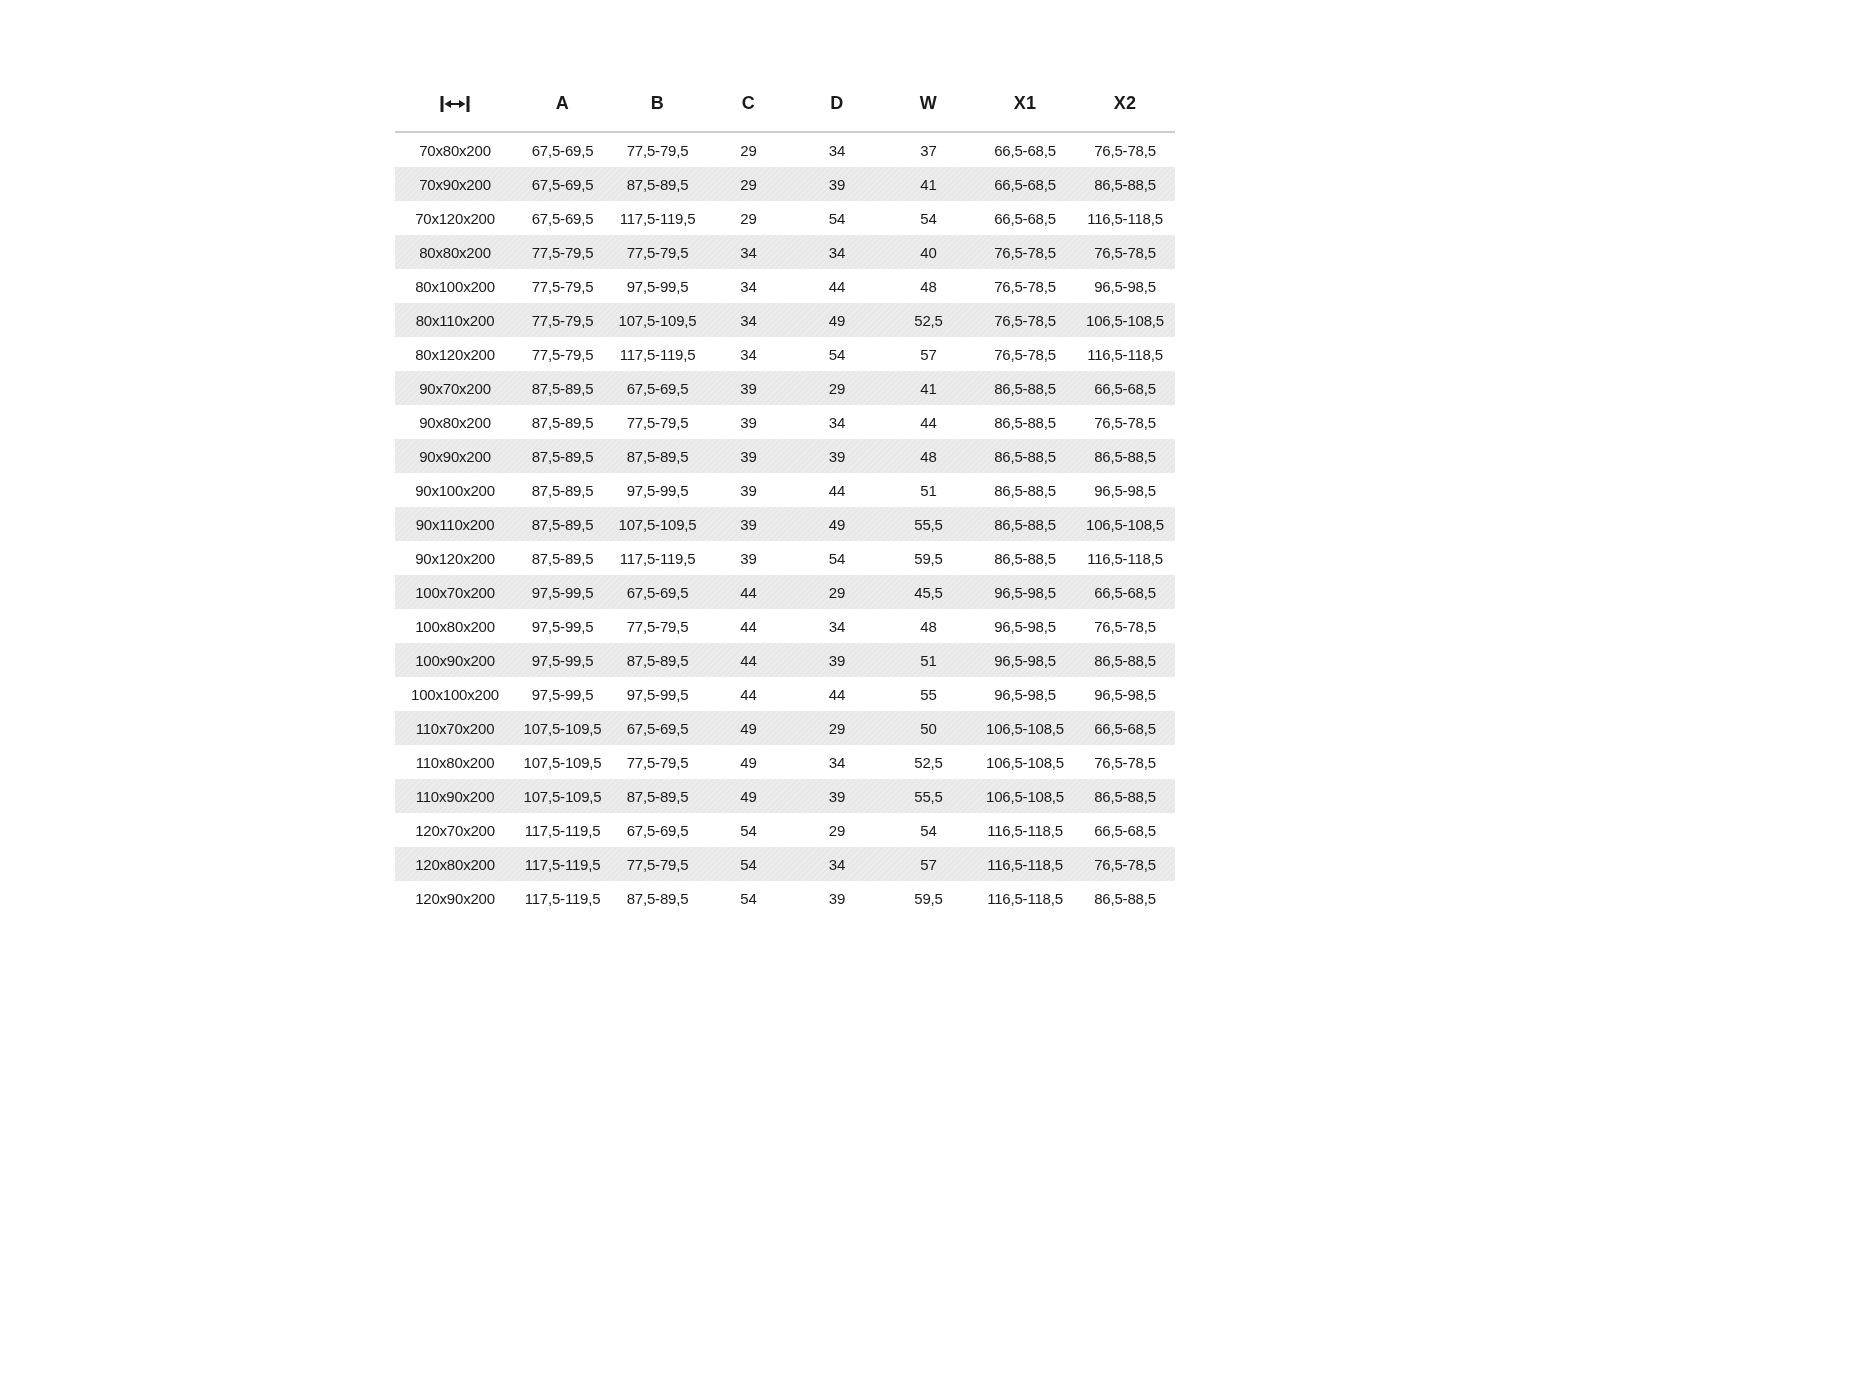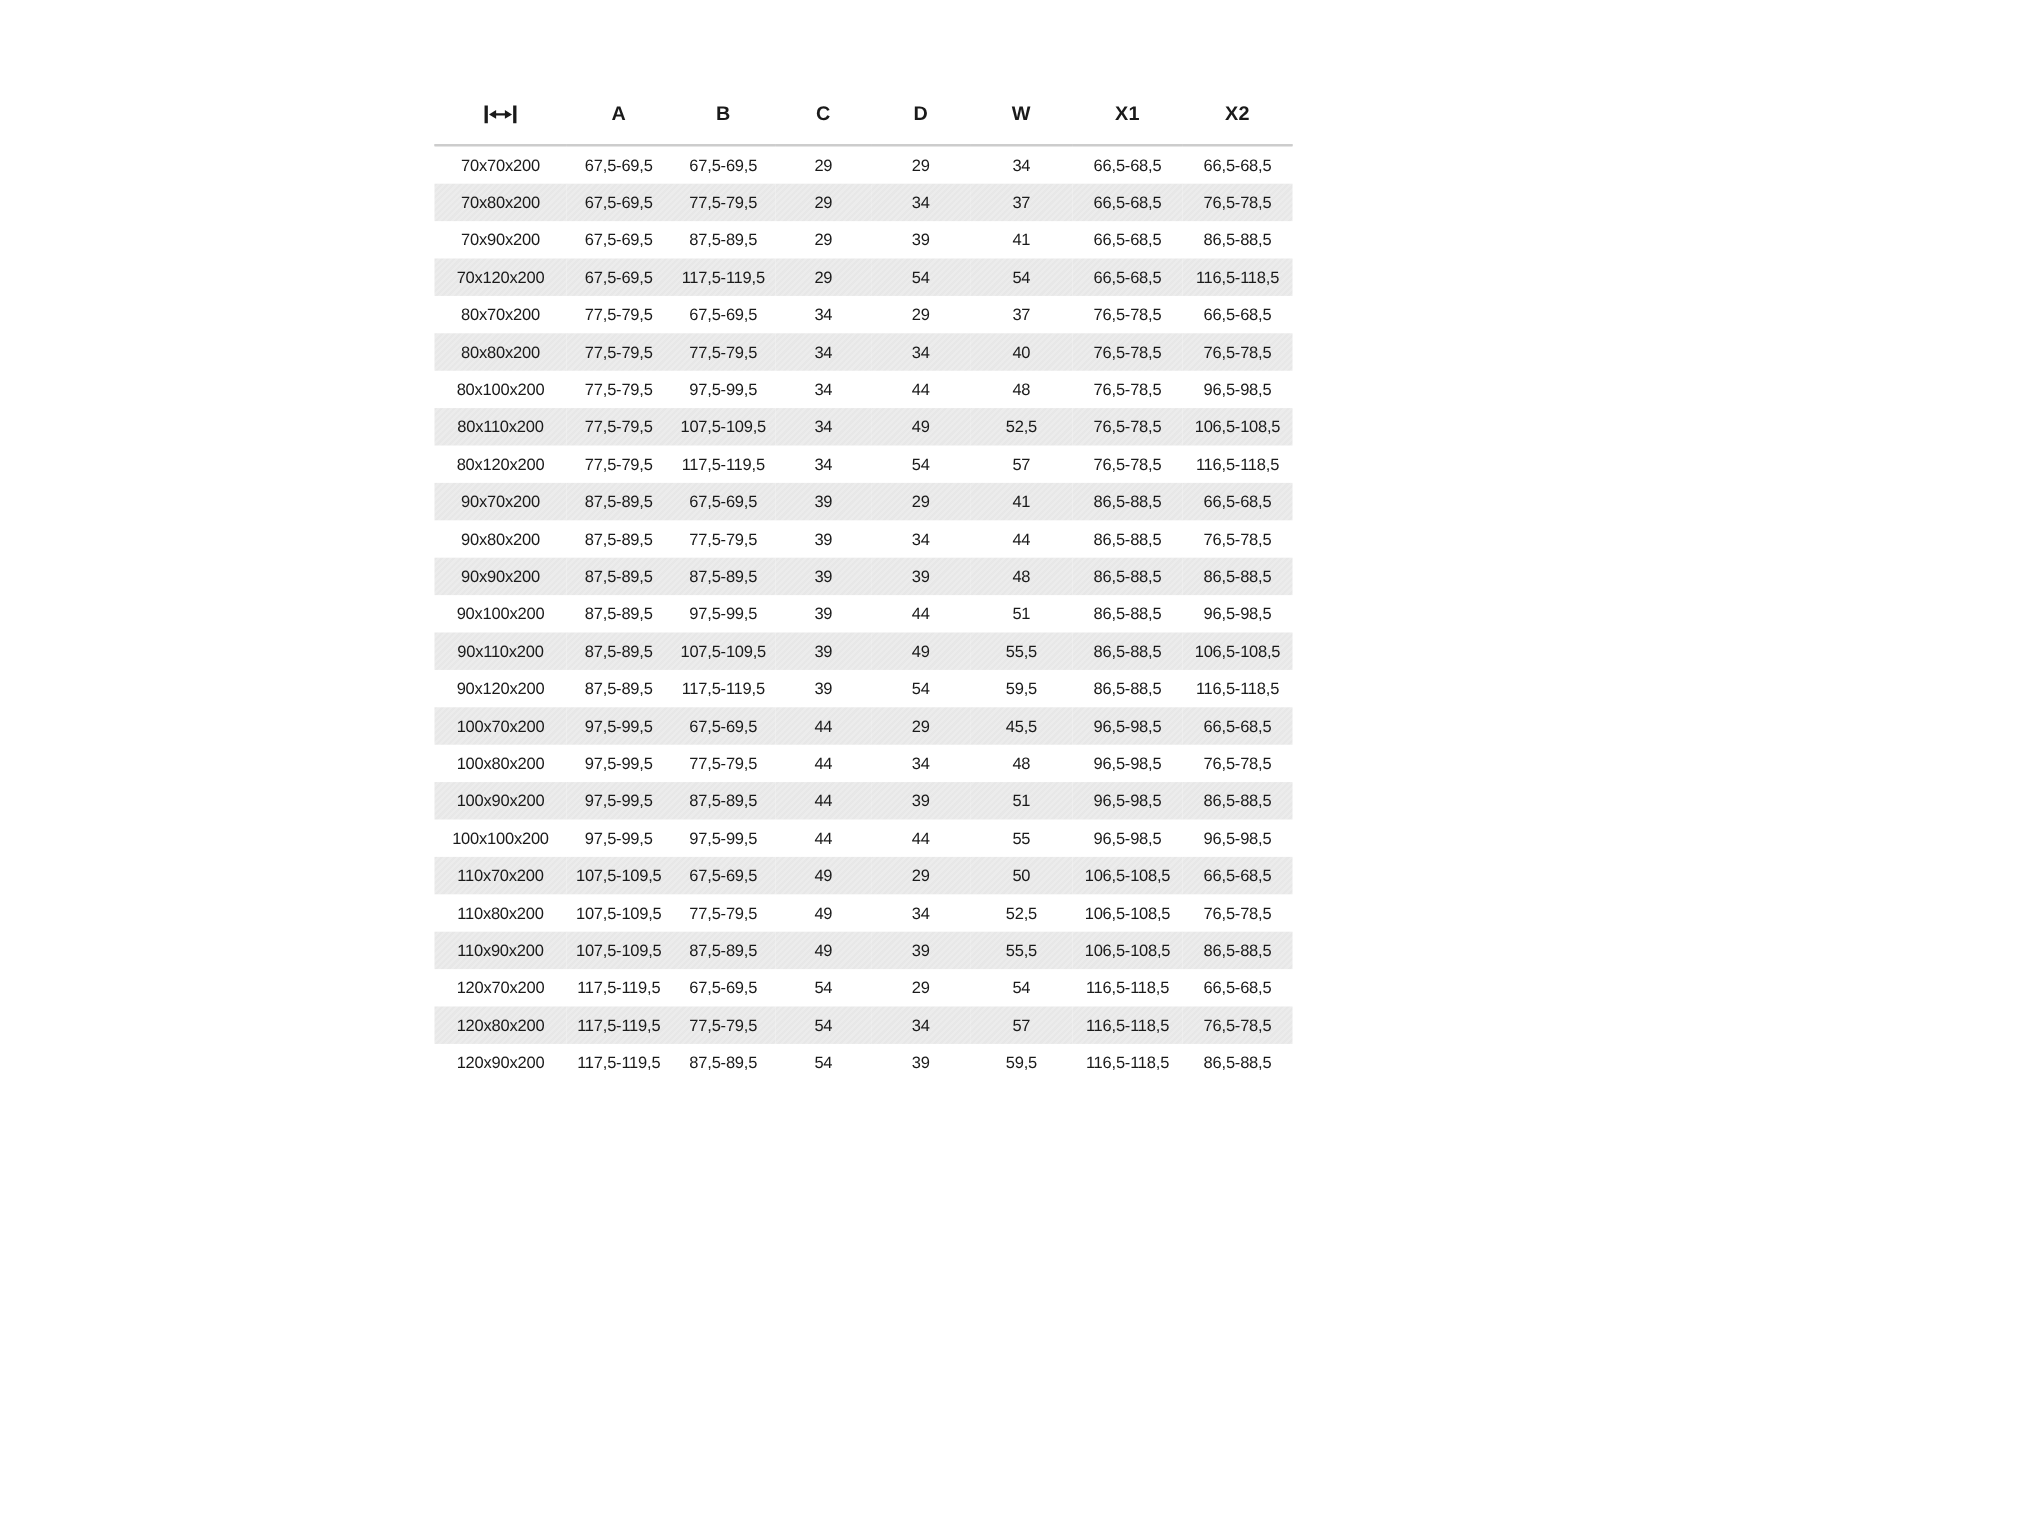--- a/index.html
+++ b/index.html
@@ -91,30 +91,20 @@
           <th>B</th>
           <th>C</th>
           <th>D</th>
           <th>W</th>
           <th>X1</th>
           <th>X2</th>
         </tr>
     </thead>
     <tbody>
         <tr>
-          <td>70x70x200</td>
-          <td>67,5-69,5</td>
-          <td>67,5-69,5</td>
-          <td>29</td>
-          <td>29</td>
-          <td>34</td>
-          <td>66,5-68,5</td>
-          <td>66,5-68,5</td>
-        </tr>
-        <tr>
           <td>70x80x200</td>
           <td>67,5-69,5</td>
           <td>77,5-79,5</td>
           <td>29</td>
           <td>34</td>
           <td>37</td>
           <td>66,5-68,5</td>
           <td>76,5-78,5</td>
         </tr>
         <tr>
@@ -129,30 +119,20 @@
         </tr>
         <tr>
           <td>70x120x200</td>
           <td>67,5-69,5</td>
           <td>117,5-119,5</td>
           <td>29</td>
           <td>54</td>
           <td>54</td>
           <td>66,5-68,5</td>
           <td>116,5-118,5</td>
-        </tr>
-        <tr>
-          <td>80x70x200</td>
-          <td>77,5-79,5</td>
-          <td>67,5-69,5</td>
-          <td>34</td>
-          <td>29</td>
-          <td>37</td>
-          <td>76,5-78,5</td>
-          <td>66,5-68,5</td>
         </tr>
         <tr>
           <td>80x80x200</td>
           <td>77,5-79,5</td>
           <td>77,5-79,5</td>
           <td>34</td>
           <td>34</td>
           <td>40</td>
           <td>76,5-78,5</td>
           <td>76,5-78,5</td>

